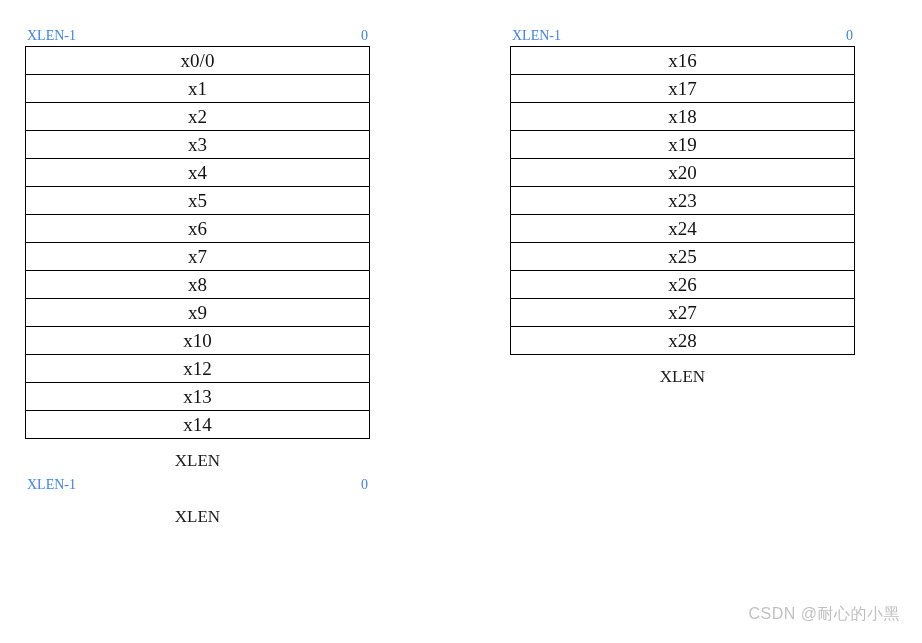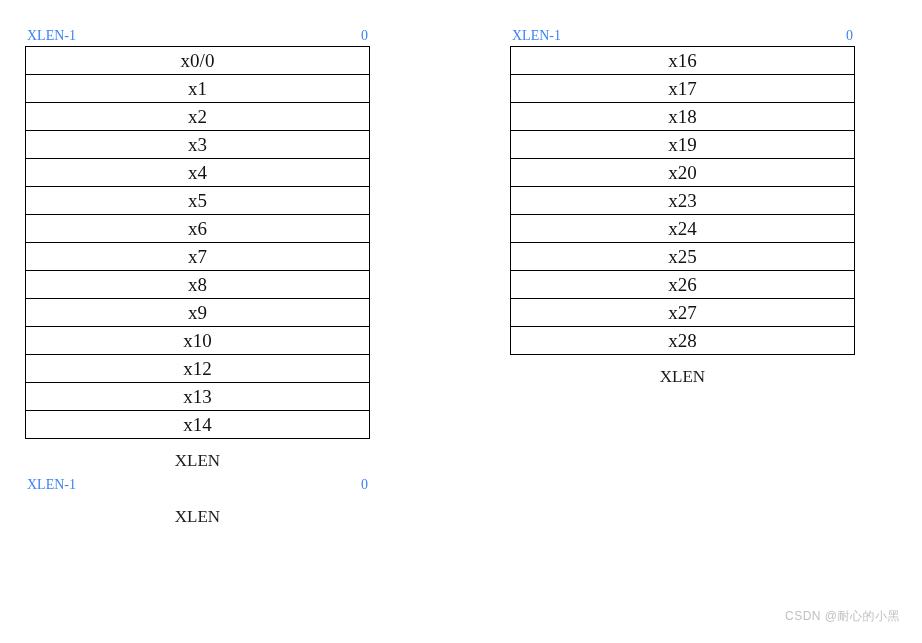--- a/index.html
+++ b/index.html
@@ -49,21 +49,21 @@
     }
     .pc-block {
       width: 345px;
       margin-top: 6px;
     }
     .watermark {
       position: absolute;
       bottom: 18px;
       right: 22px;
       font-family: Arial, sans-serif;
-      font-size: 12px;
+      font-size: 16px;
       color: rgba(150, 150, 150, 0.6);
       letter-spacing: 0.5px;
     }
   </style>
 </head>
 <body>
 
 <div class="columns">
 
   <div>

